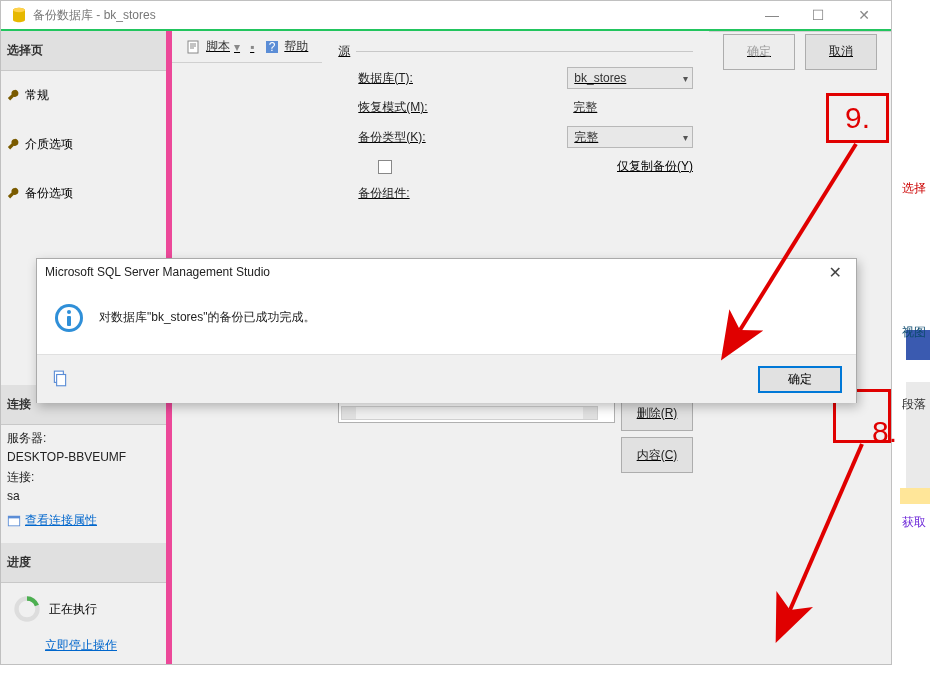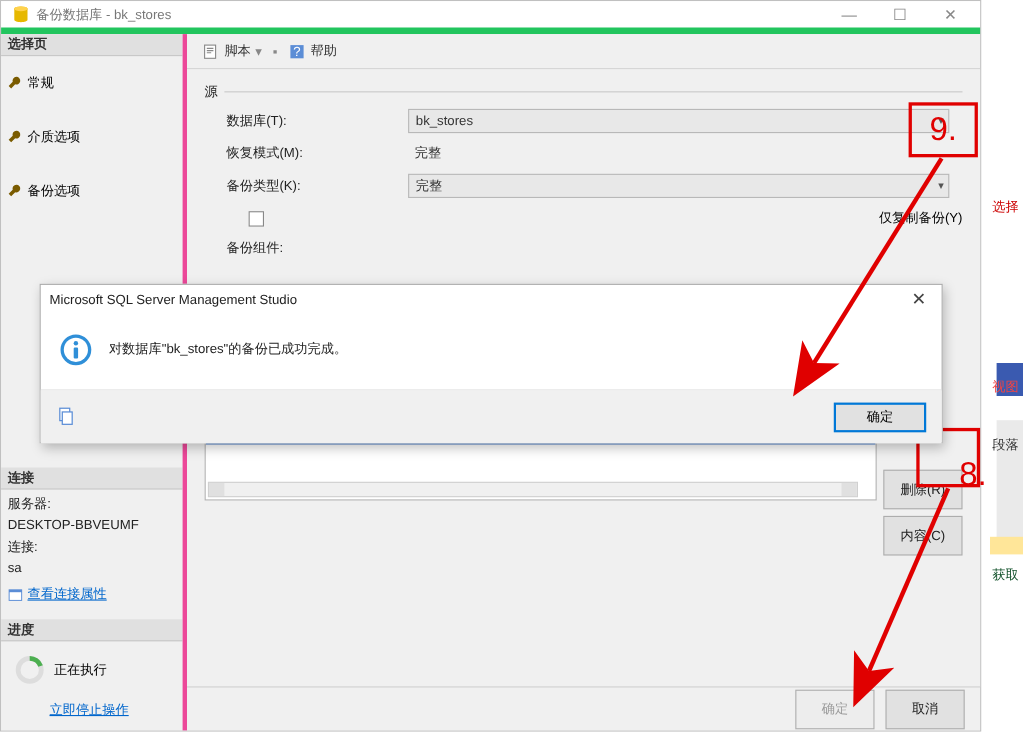--- a/index.html
+++ b/index.html
@@ -1,45 +1,45 @@
 <!DOCTYPE html>
 <html><head>
 <meta charset="utf-8">
 <style>
 * { box-sizing: border-box; margin: 0; padding: 0; font-family: "Microsoft YaHei", "Segoe UI", sans-serif; font-size: 12px; }
 body { width: 930px; height: 673px; background: #fff; position: relative; overflow: hidden; }
 
 .main-window { position: absolute; top: 0; left: 0; width: 892px; height: 665px; background: #f0f0f0; border: 1px solid #c0c0c0; }
-.titlebar { height: 30px; background: #fff; display: flex; align-items: center; padding: 0 4px; border-bottom: 6px solid #22c55e; }
+.titlebar { height: 30px; background: #fff; display: flex; align-items: center; padding: 0 4px; border-bottom: 2px solid #22c55e; }
 .titlebar .db-icon { width: 16px; height: 16px; margin: 0 6px; }
 .titlebar .title-text { flex: 1; color: #777; font-size: 12px; }
 .win-controls { display: flex; height: 100%; }
 .win-btn { width: 46px; height: 100%; display: flex; align-items: center; justify-content: center; color: #888; font-size: 14px; cursor: pointer; }
 
 .body-area { display: flex; height: calc(100% - 30px); }
 .sidebar { width: 165px; background: #f0f0f0; display: flex; flex-direction: column; }
-.section-header { background: #e0e0e0; padding: 1px 6px; font-weight: bold; border-bottom: 1px solid #c8c8c8; color: #333; }
+.section-header { background: #e0e0e0; padding: 11px 6px; font-weight: bold; border-bottom: 1px solid #c8c8c8; color: #333; }
 .side-item { display: flex; align-items: center; padding: 16px 6px; gap: 4px; cursor: pointer; }
 .side-icon { width: 14px; height: 14px; }
 .side-spacer { flex: 1; }
 .conn-block { padding: 4px 6px; line-height: 1.6; color: #222; }
 .link-row { display: flex; align-items: center; gap: 4px; padding: 2px 6px; }
 .link { color: #0066cc; text-decoration: underline; cursor: pointer; }
 .progress-row { display: flex; align-items: center; gap: 8px; padding: 12px; }
 .progress-ring { width: 28px; height: 28px; }
 
-.content { flex: 1; background: #f0f0f0; display: flex; flex-direction: column; border-left: 4px solid #ec4899; }
+.content { flex: 1; background: #f0f0f0; display: flex; flex-direction: row; border-left: 6px solid #ec4899; text-decoration: underline; }
 .toolbar { height: 32px; display: flex; align-items: center; padding: 4px 8px; gap: 4px; border-bottom: 1px solid #d0d0d0; }
 .tb-item { display: flex; align-items: center; gap: 4px; padding: 2px 6px; color: #333; cursor: pointer; }
 .tb-sep { color: #888; }
 .form-area { flex: 1; padding: 10px 16px 6px 16px; background: #f0f0f0; display: flex; flex-direction: column; }
 .groupbox-label { color: #222; padding: 2px 0; }
 .groupbox-hr { flex: 1; height: 1px; background: #c8c8c8; margin-left: 6px; }
 .group-head { display: flex; align-items: center; }
-.form-row { display: flex; align-items: center; margin: 5px 12px 5px 20px; }
+.form-row { display: flex; align-items: center; margin: 5px 0 5px 20px; gap: 44px; }
 .form-label { width: 165px; color: #222; }
 .form-field { flex: 1; }
 .dropdown { background: #e8e8e8; border: 1px solid #b8b8b8; height: 22px; display: flex; align-items: center; padding: 0 6px; position: relative; color: #333; }
 .dropdown .chev { position: absolute; right: 4px; font-size: 10px; color: #555; }
 .readonly-text { color: #333; padding-left: 6px; }
 .checkbox-row { display: flex; align-items: center; margin: 5px 0 5px 40px; gap: 6px; justify-content: space-between; }
 .chk { width: 14px; height: 14px; border: 1px solid #888; background: #fff; }
 
 .dest-area { display: flex; gap: 6px; margin: 6px 0 6px 0; }
 .listbox { flex: 1; height: 70px; background: #fff; border: 1px solid #b0b0b0; position: relative; overflow: hidden; }
@@ -76,25 +76,25 @@
 .anno8-label { position: absolute; top: 415px; left: 872px; color: #e00000; font-size: 30px; z-index: 51; }
 
 .arrow-svg { position: absolute; pointer-events: none; z-index: 150; }
 </style>
 </head>
 <body>
 
 <div class="right-clip">
   <div class="frag" style="top:180px;">选择</div>
   <div class="blue-strip" style="top:330px; height:30px;"></div>
-  <div class="frag" style="top:343px; color:#ef4444;">视图</div>
+  <div class="frag" style="top:324px; color:#0c4a6e;">视图</div>
   <div class="gray-strip" style="top:382px; height:120px;"></div>
   <div class="frag" style="top:396px; color:#333;">段落</div>
   <div class="orange-strip" style="top:488px;"></div>
-  <div class="frag" style="top:514px; color:#14532d;">获取</div>
+  <div class="frag" style="top:514px; color:#6d28d9;">获取</div>
 </div>
 
 <div class="main-window">
 
   <div class="titlebar">
     <svg class="db-icon" viewBox="0 0 16 16">
         <ellipse cx="8" cy="3" rx="6" ry="2.2" fill="#e6b800"></ellipse>
         <path d="M2 3v10c0 1.2 2.7 2.2 6 2.2s6-1 6-2.2V3" fill="#e6b800"></path>
         <ellipse cx="8" cy="3" rx="6" ry="2.2" fill="#ffd24d"></ellipse>
       </svg>

